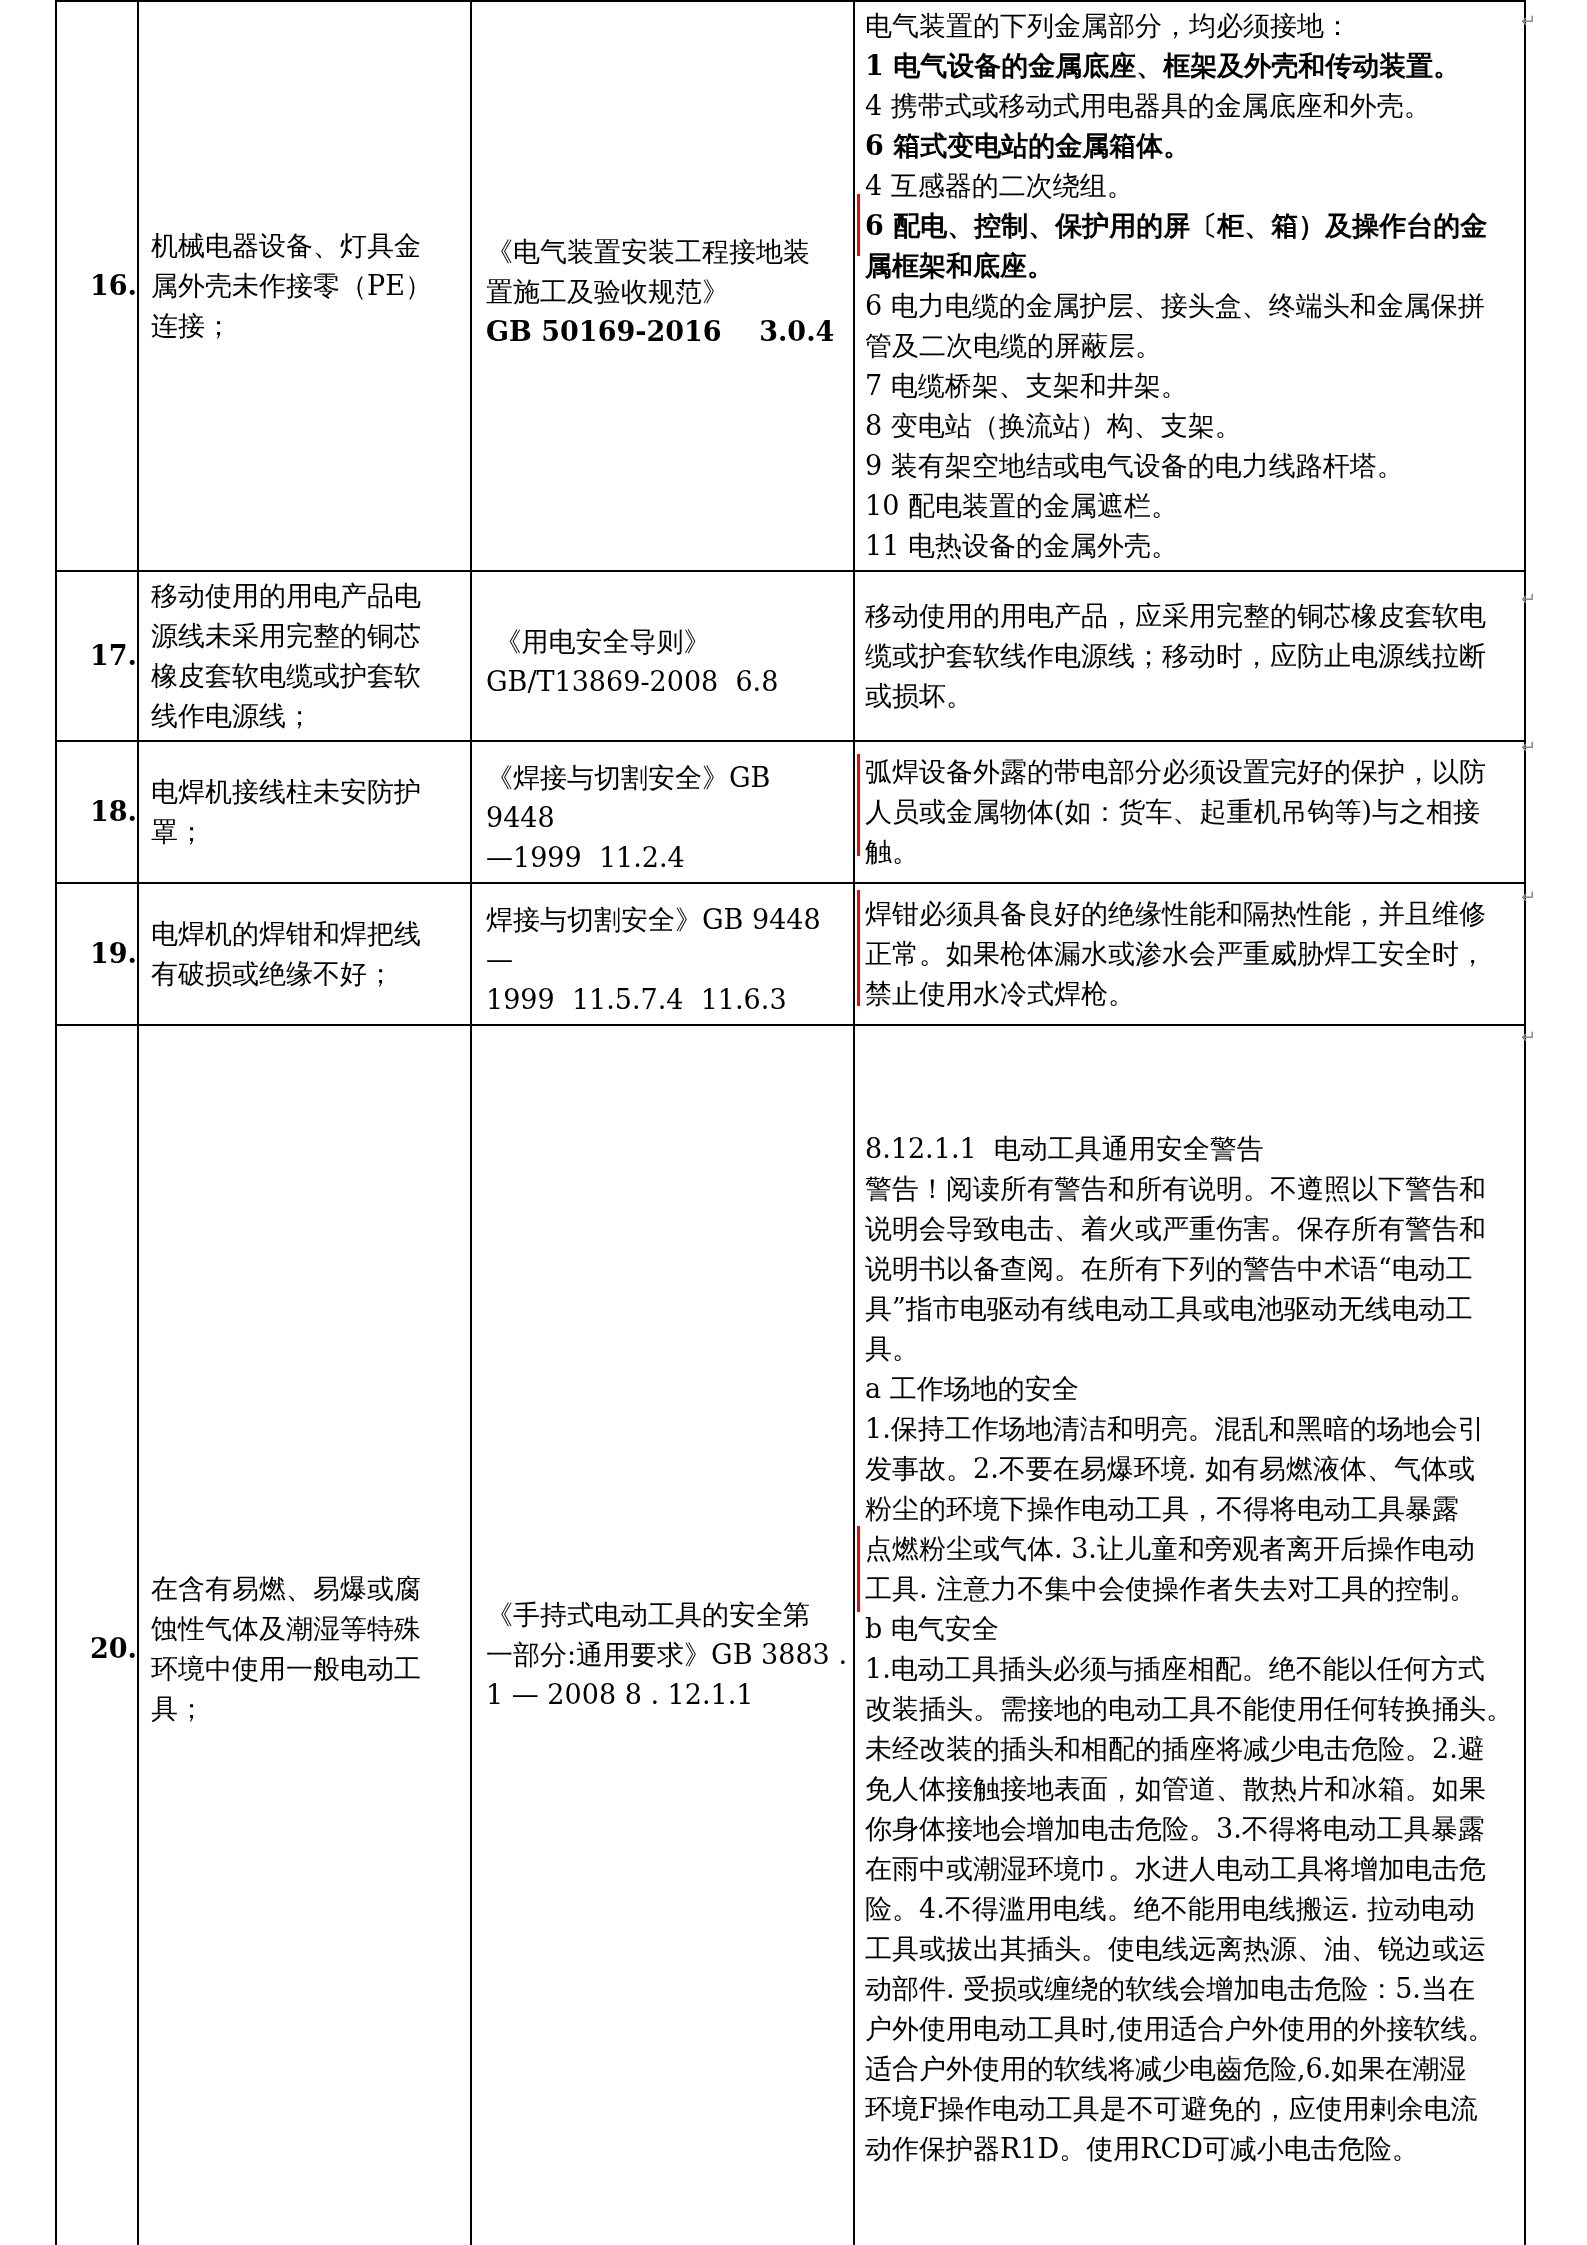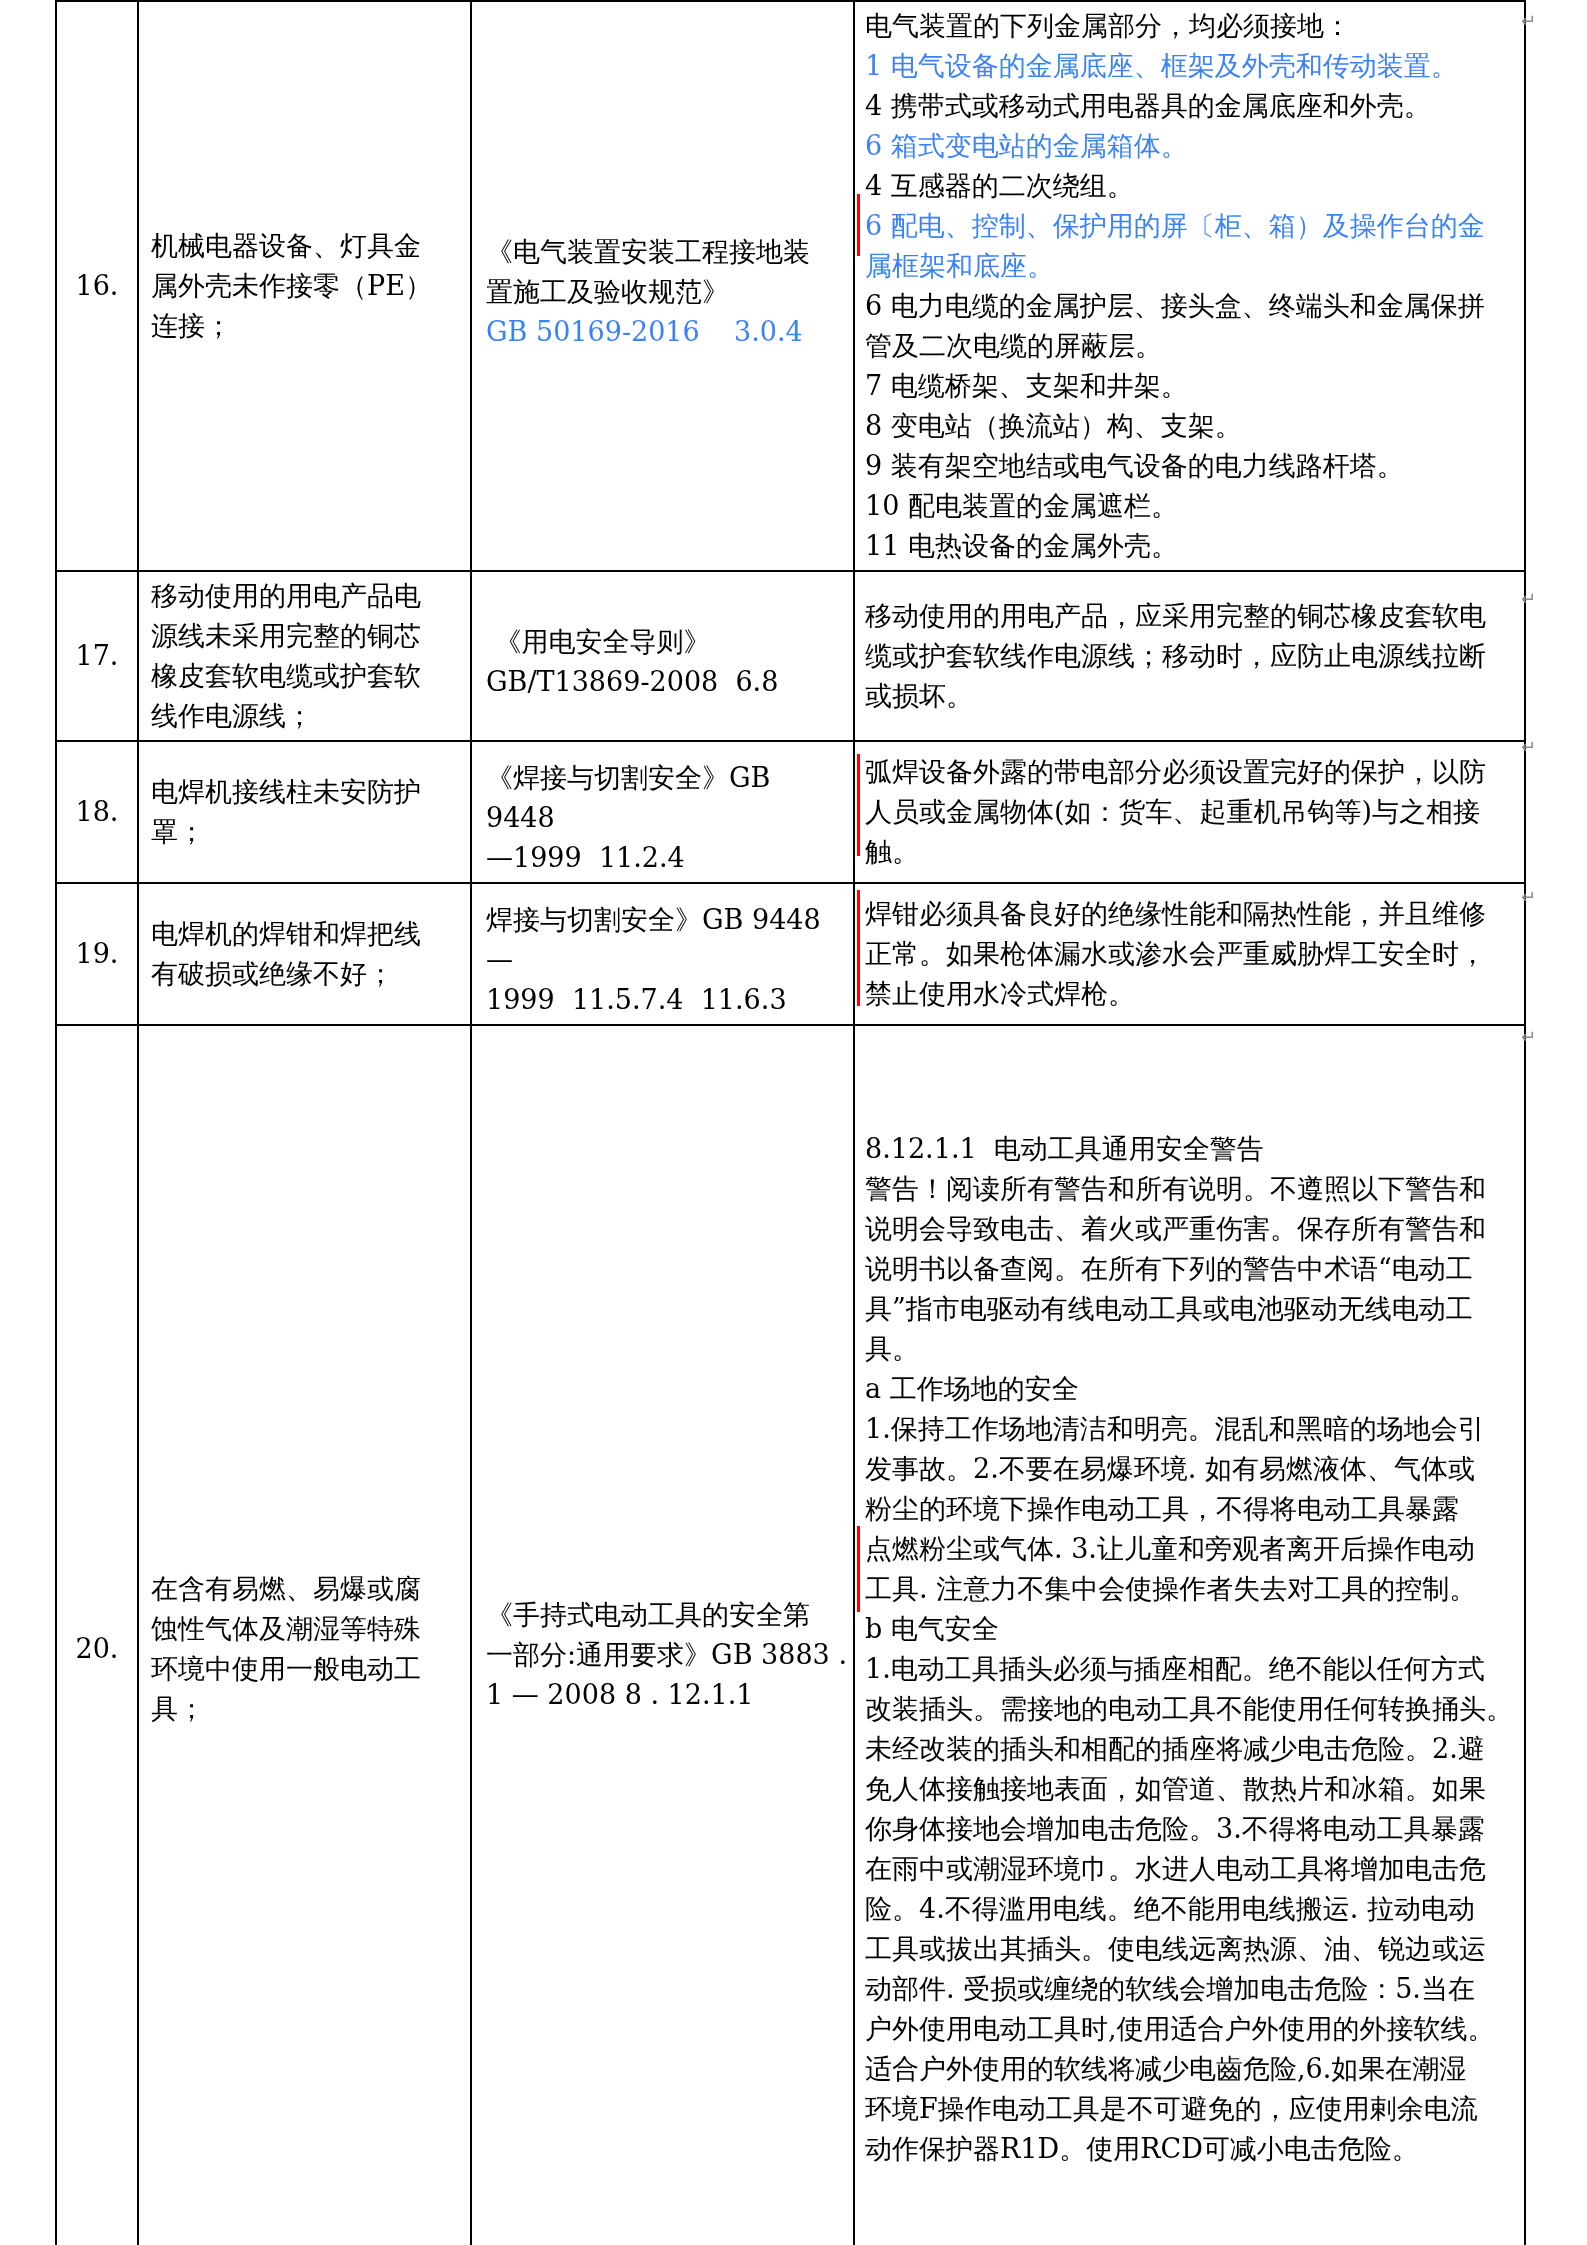--- a/index.html
+++ b/index.html
@@ -18,25 +18,25 @@
     width:1469px;
   }
   table.doc td{
     border:2px solid #000000;
     vertical-align:middle;
     font-size:27px;
     line-height:40px;
     white-space:pre-wrap;
     overflow:hidden;
   }
-  td.c-no{width:82px;text-align:center;padding:0;}
+  td.c-no{width:82px;text-align:right;padding:0;font-weight:bold;}
   td.c-issue{width:333px;padding:4px 8px 4px 12px;margin-top:40px;}
   td.c-ref{width:383px;padding:16px 6px 4px 14px;}
   td.c-detail{width:671px;padding:4px 4px 4px 10px;}
-  .red{color:#3b82f6;}
+  .red{color:#000000;font-weight:bold;}
   .pmark{
     position:absolute;
     color:#8a8a8a;
     font-size:18px;
     line-height:18px;
     font-family:"DejaVu Sans","Liberation Sans",sans-serif;
   }
   .chbar{
     position:absolute;
     width:3px;

